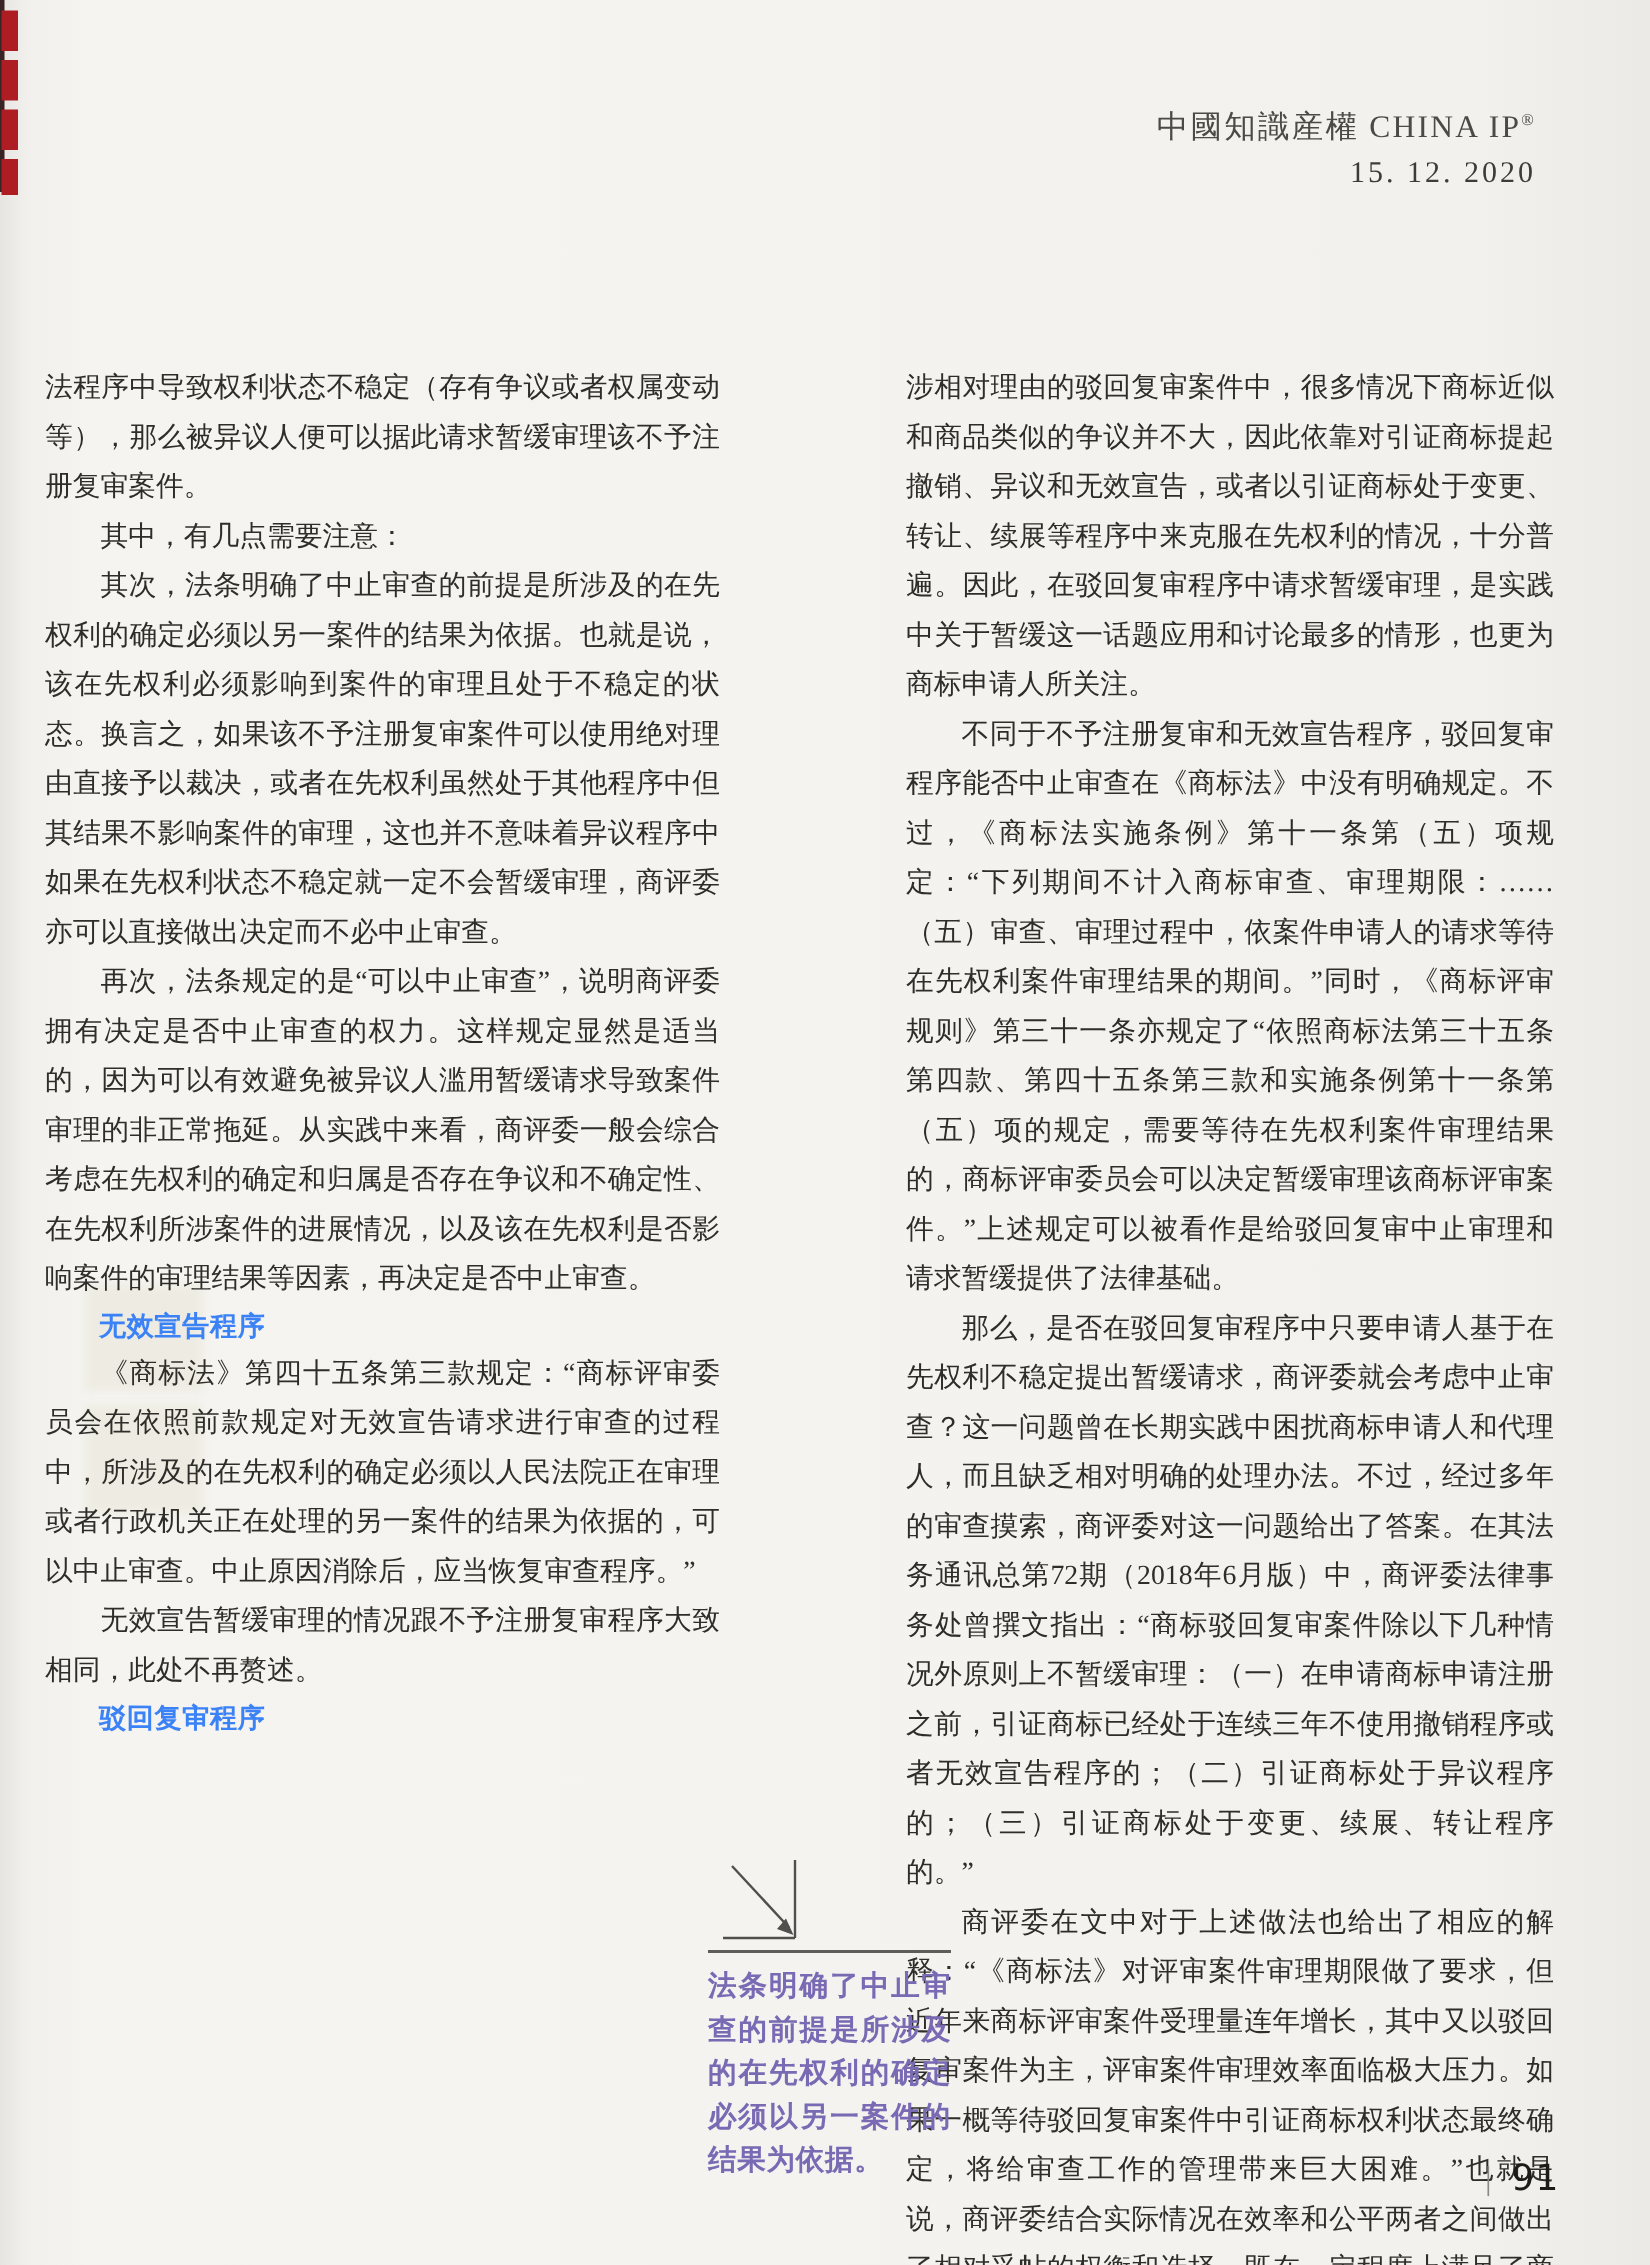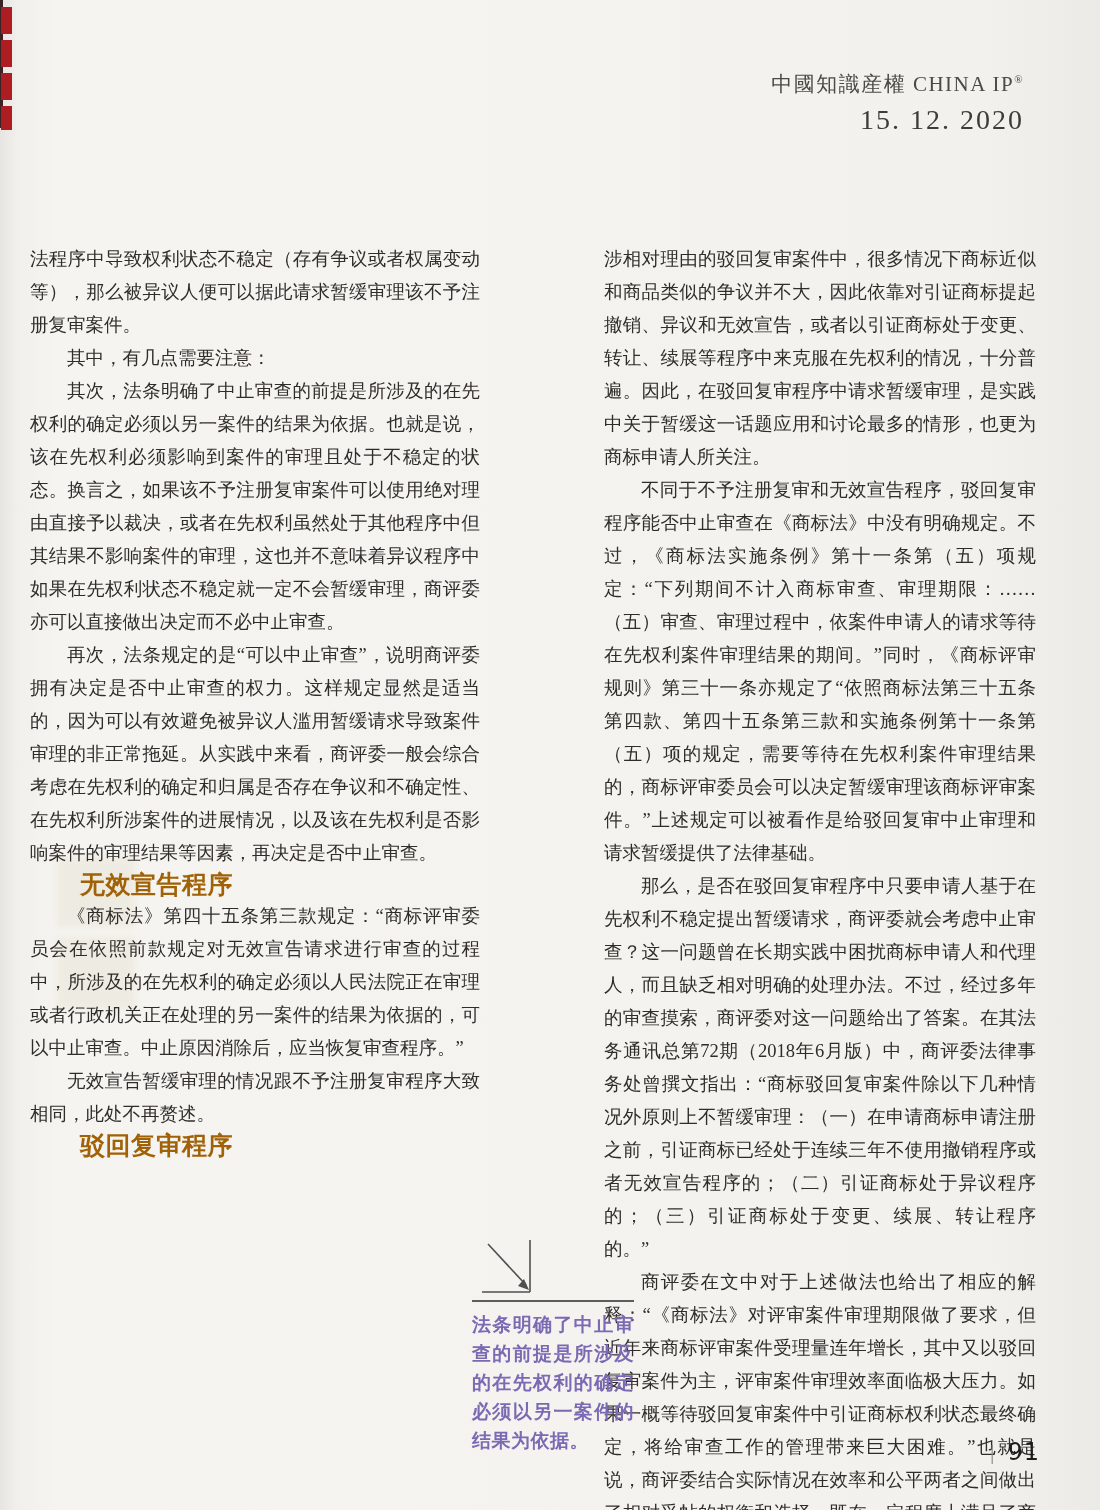--- a/index.html
+++ b/index.html
@@ -11,30 +11,30 @@
   }
   .page{position:absolute;inset:0;}
   
   .edge-line{position:absolute;left:0;top:0;width:3px;height:128px;background:#3a2324;}
   .red-dash{position:absolute;left:1px;width:11px;background:#ad1d22;}
   .ghost{position:absolute;left:56px;width:80px;background:#c9c18d;opacity:.14;filter:blur(3px);border-radius:3px;}
   
   .header{position:absolute;top:70px;right:76px;text-align:right;}
   .brand{font-size:21px;color:#4b4a46;letter-spacing:1.5px;}
   .brand sup{font-size:11px;vertical-align:8px;}
-  .date{font-size:28px;color:#3d3c39;letter-spacing:2px;margin-top:6px;}
+  .date{font-size:20px;color:#3d3c39;letter-spacing:2px;margin-top:6px;}
   
   .col{position:absolute;top:243px;text-align:justify;text-justify:inter-ideograph;
        font-size:18.5px;line-height:33px;color:#2f2d2a;}
   .col-left{left:30px;width:450px;}
   .col-right{left:604px;width:432px;}
   .col p{margin:0;text-indent:2em;}
   .col p.noindent{text-indent:0;}
   .sec-heading{font-family:"DejaVu Sans","Liberation Sans",sans-serif;
-       font-weight:bold;font-size:25px;color:#a16207;line-height:30px;
+       font-weight:bold;font-size:18px;color:#3b82f6;line-height:30px;
        margin:17px 0 9px 0;text-indent:0;letter-spacing:.5px;}
   
   .pullquote{position:absolute;left:472px;top:1232px;width:162px;}
   .pq-arrow{display:block;margin-left:8px;}
   .pq-rule{border:0;border-top:2px solid #5d5d5b;margin:2px 0 8px 0;}
   .pq-text{font-family:"DejaVu Sans","Liberation Sans",sans-serif;font-weight:bold;
        font-size:19px;line-height:29px;color:#7a6ab4;text-align:justify;letter-spacing:.5px;}
   
   .footer{position:absolute;right:60px;top:1438px;display:flex;align-items:center;gap:13px;}
   .page-pipe{color:#8a8986;font-size:22px;font-weight:300;}

